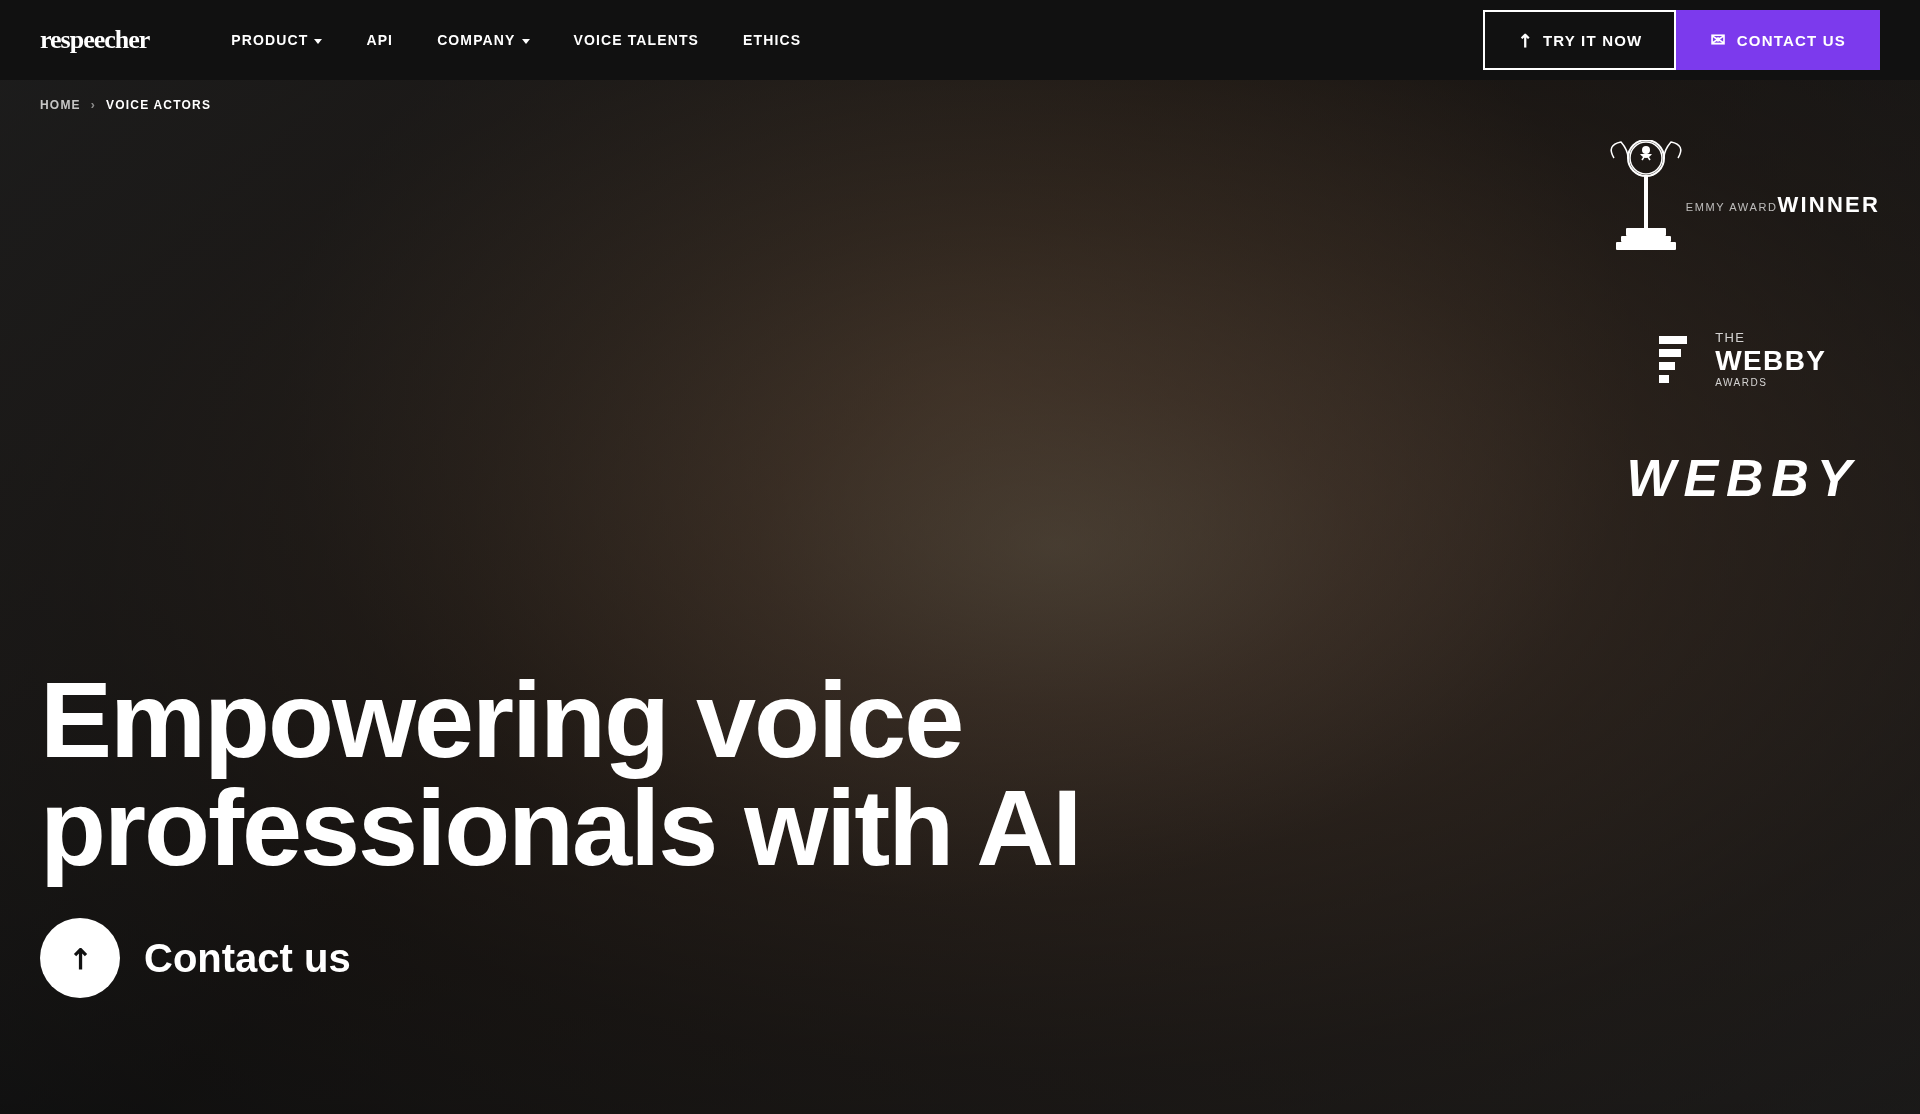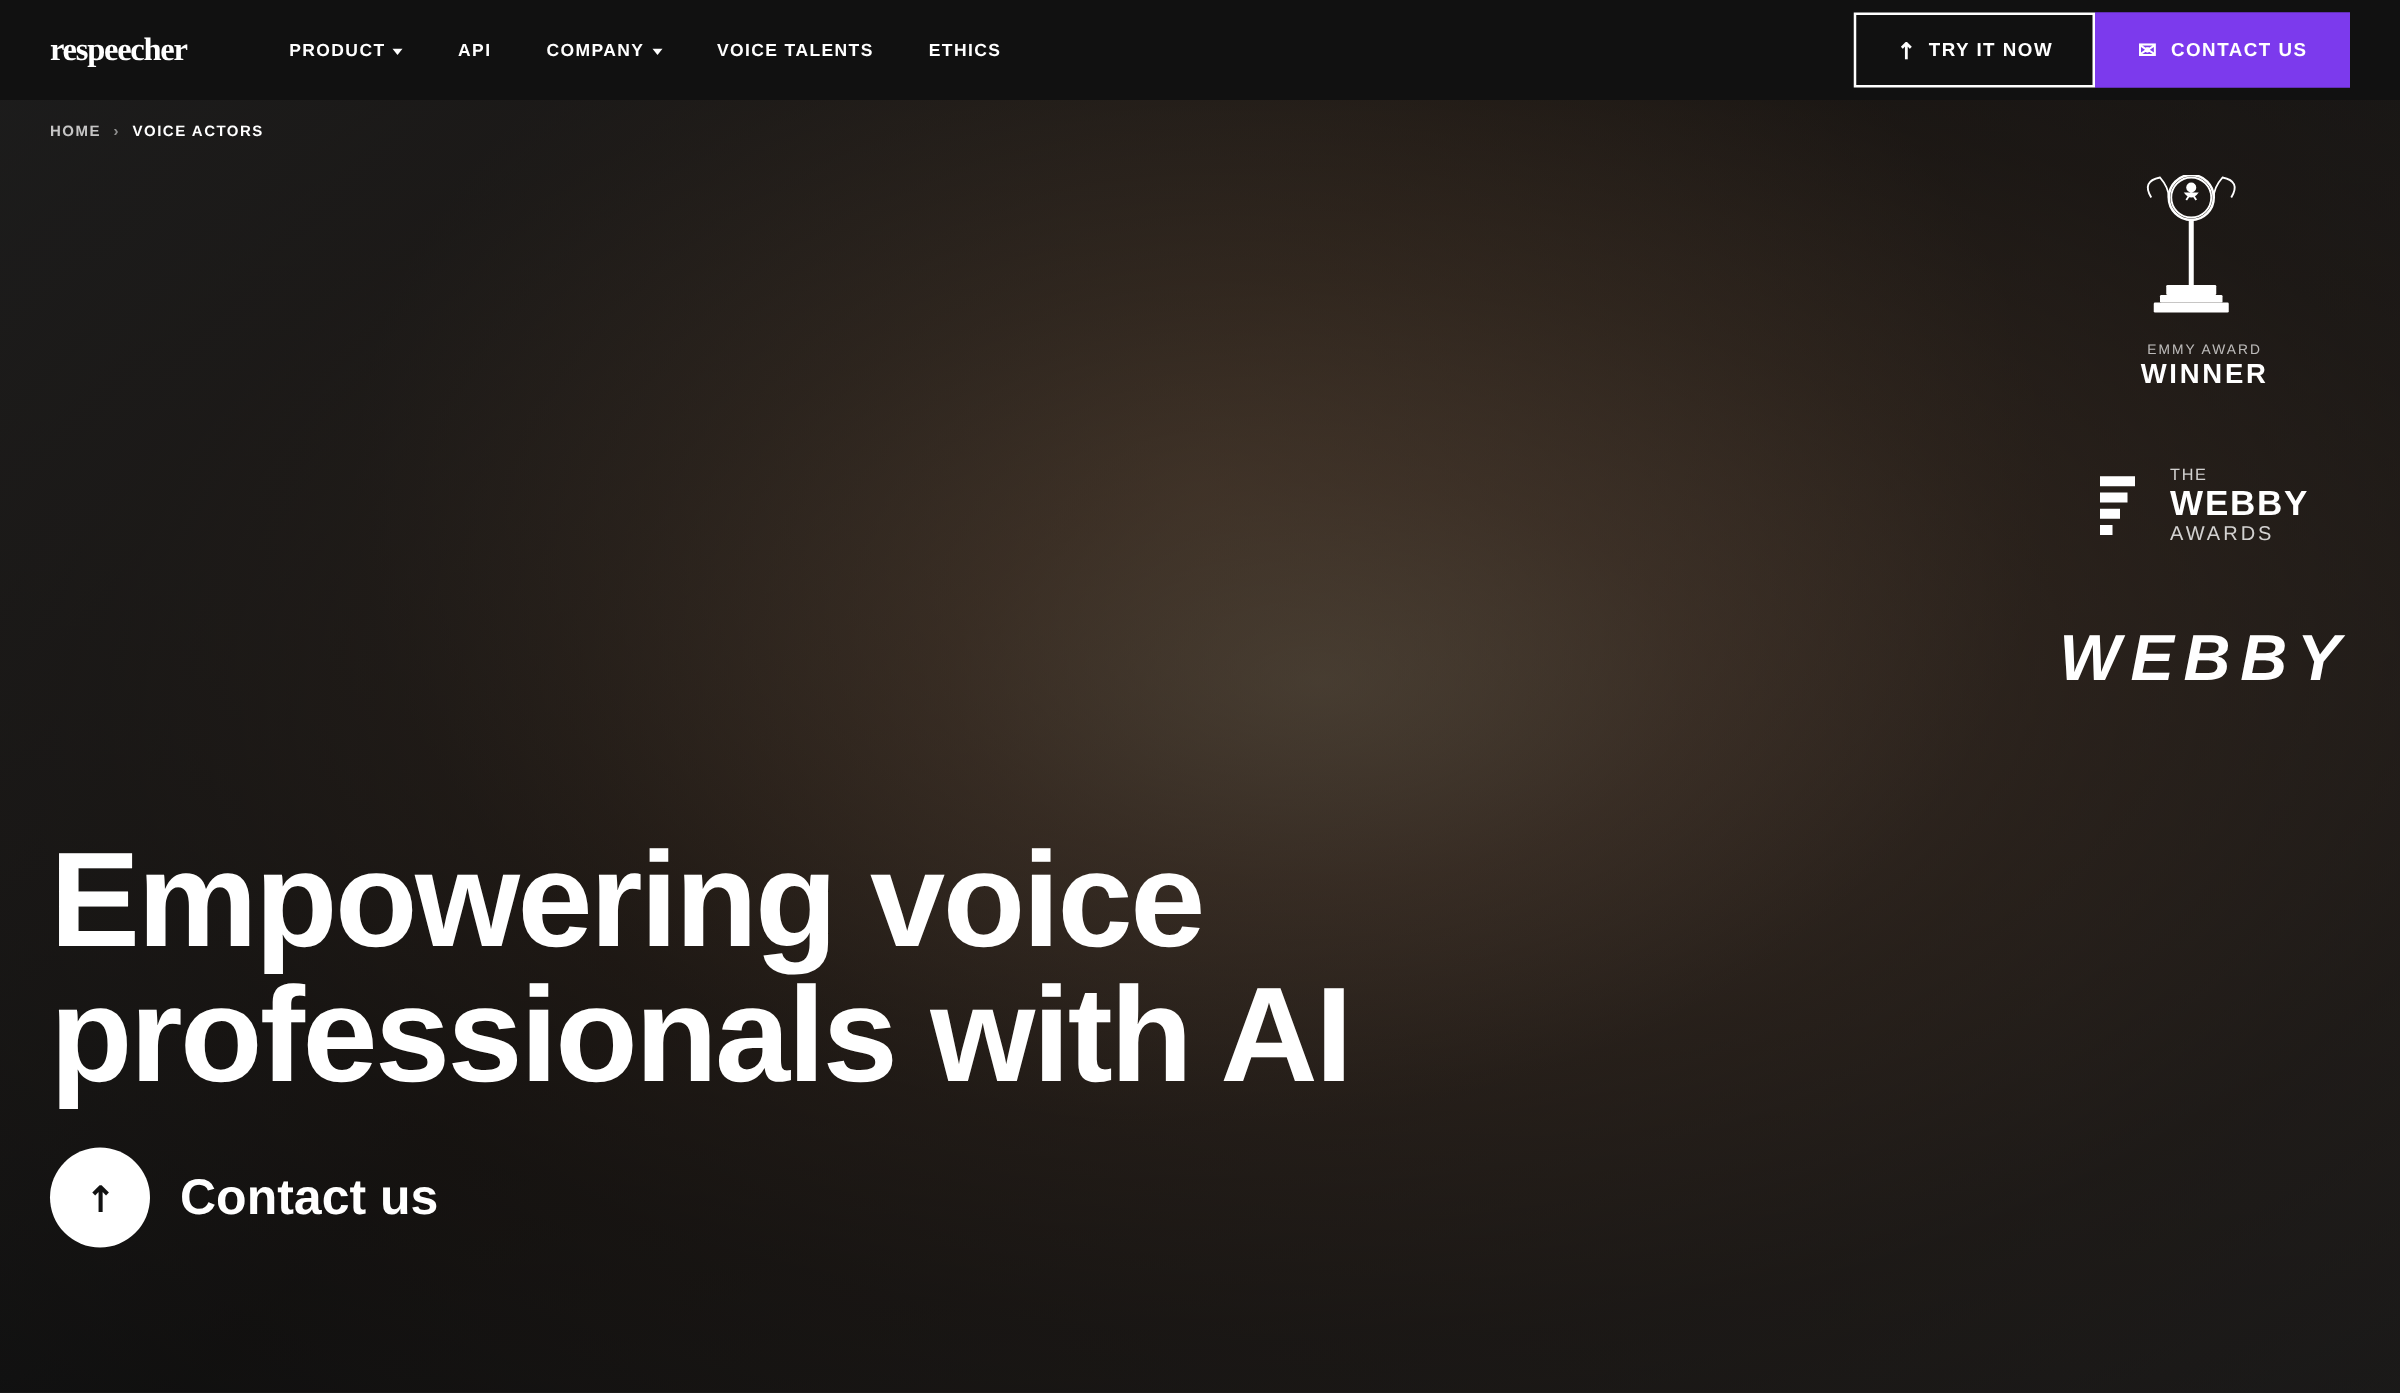--- a/index.html
+++ b/index.html
@@ -248,21 +248,22 @@
       top: 60px;
       z-index: 10;
       display: flex;
       flex-direction: column;
       align-items: center;
       gap: 60px;
     }
 
     .award-item {
       display: flex;
-      flex-direction: column;
+      flex-direction: row;
+      align-items: center;
       color: #fff;
     }
 
     
     .emmy-svg {
       width: 80px;
       height: 130px;
     }
 
     .award-label {
@@ -299,21 +300,21 @@
       height: 8px;
       background: #fff;
     }
 
     .webby-text {
       text-align: left;
     }
 
     .webby-the { font-size: 13px; font-weight: 400; letter-spacing: 0.1em; color: rgba(255,255,255,0.8); }
     .webby-webby { font-size: 28px; font-weight: 800; letter-spacing: 0.05em; color: #fff; }
-    .webby-awards { font-size: 16px; font-weight: 400; letter-spacing: 0.15em; color: rgba(255,255,255,0.8); }
+    .webby-awards { font-size: 10px; font-weight: 400; letter-spacing: 0.15em; color: rgba(255,255,255,0.8); }
 
     
     .clio-text {
       font-size: 52px;
       font-weight: 800;
       letter-spacing: 0.15em;
       color: #fff;
       font-style: italic;
     }
   </style>

